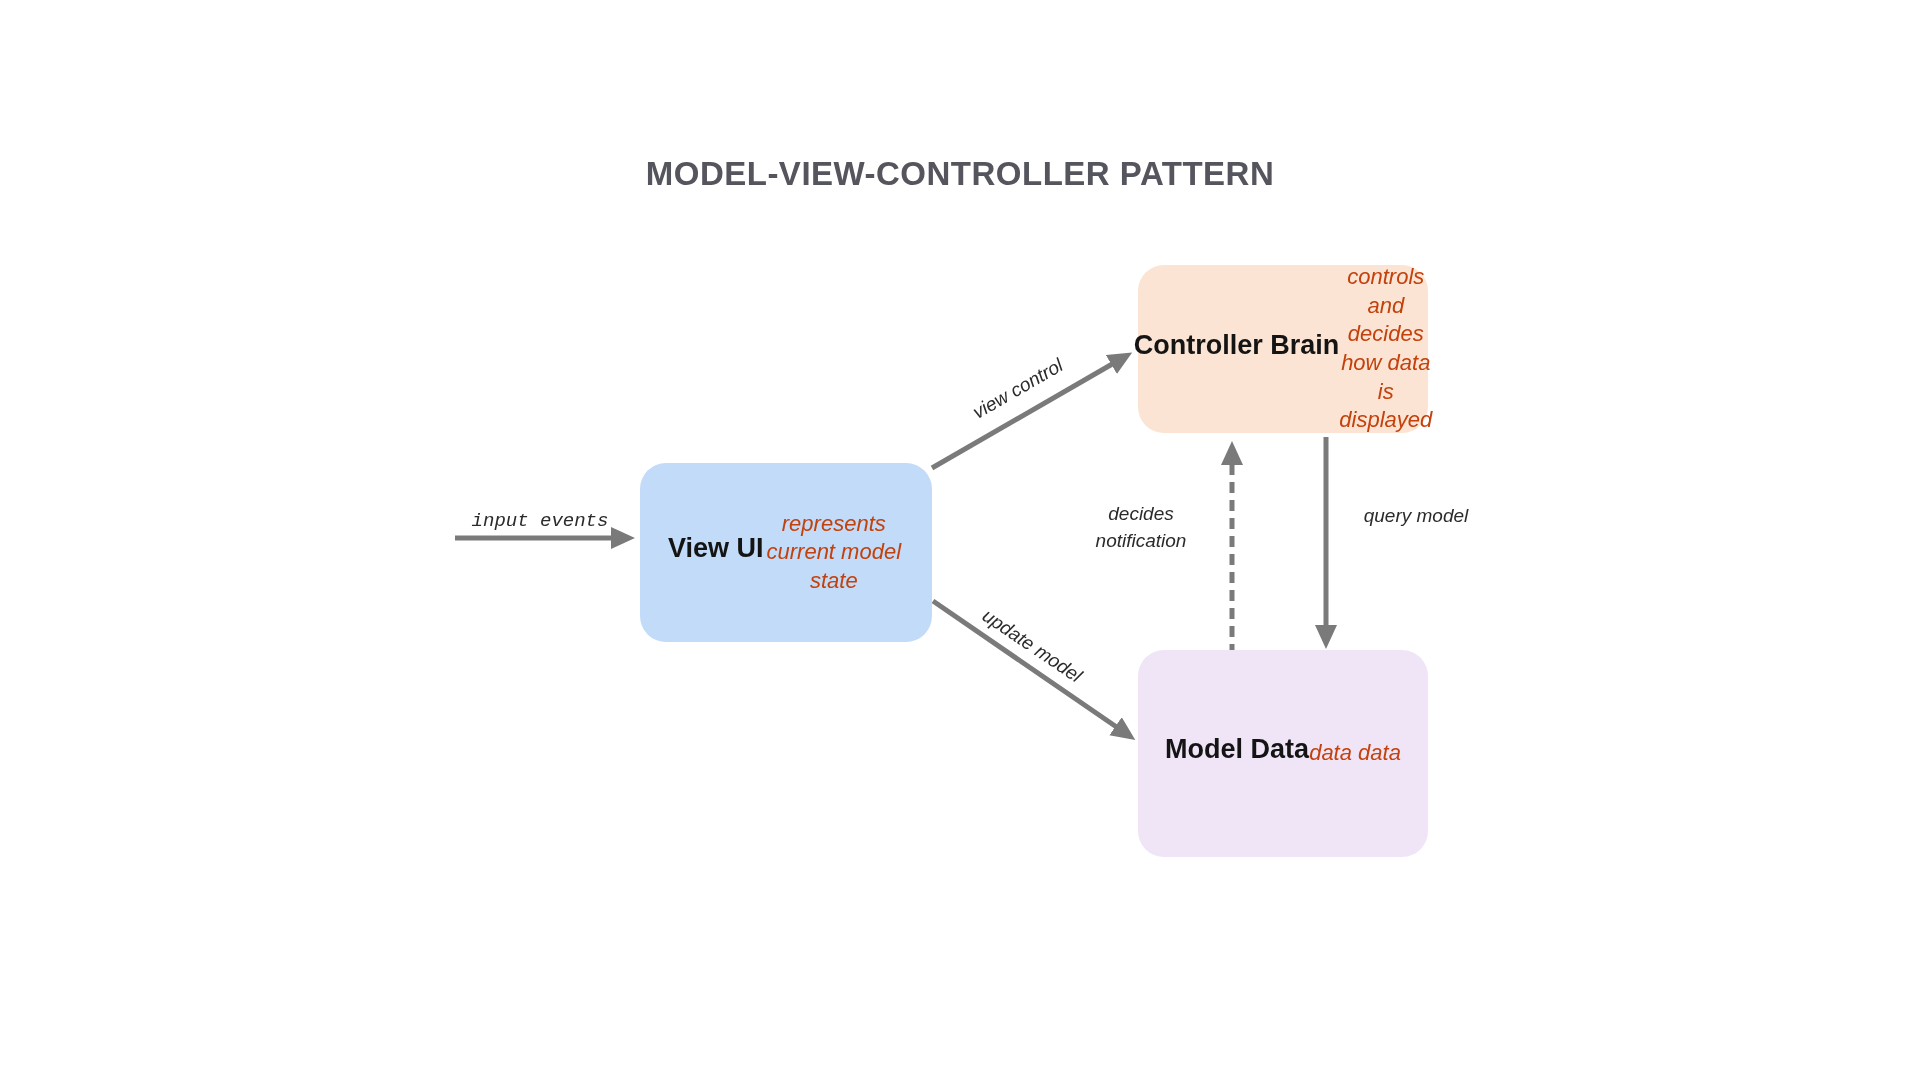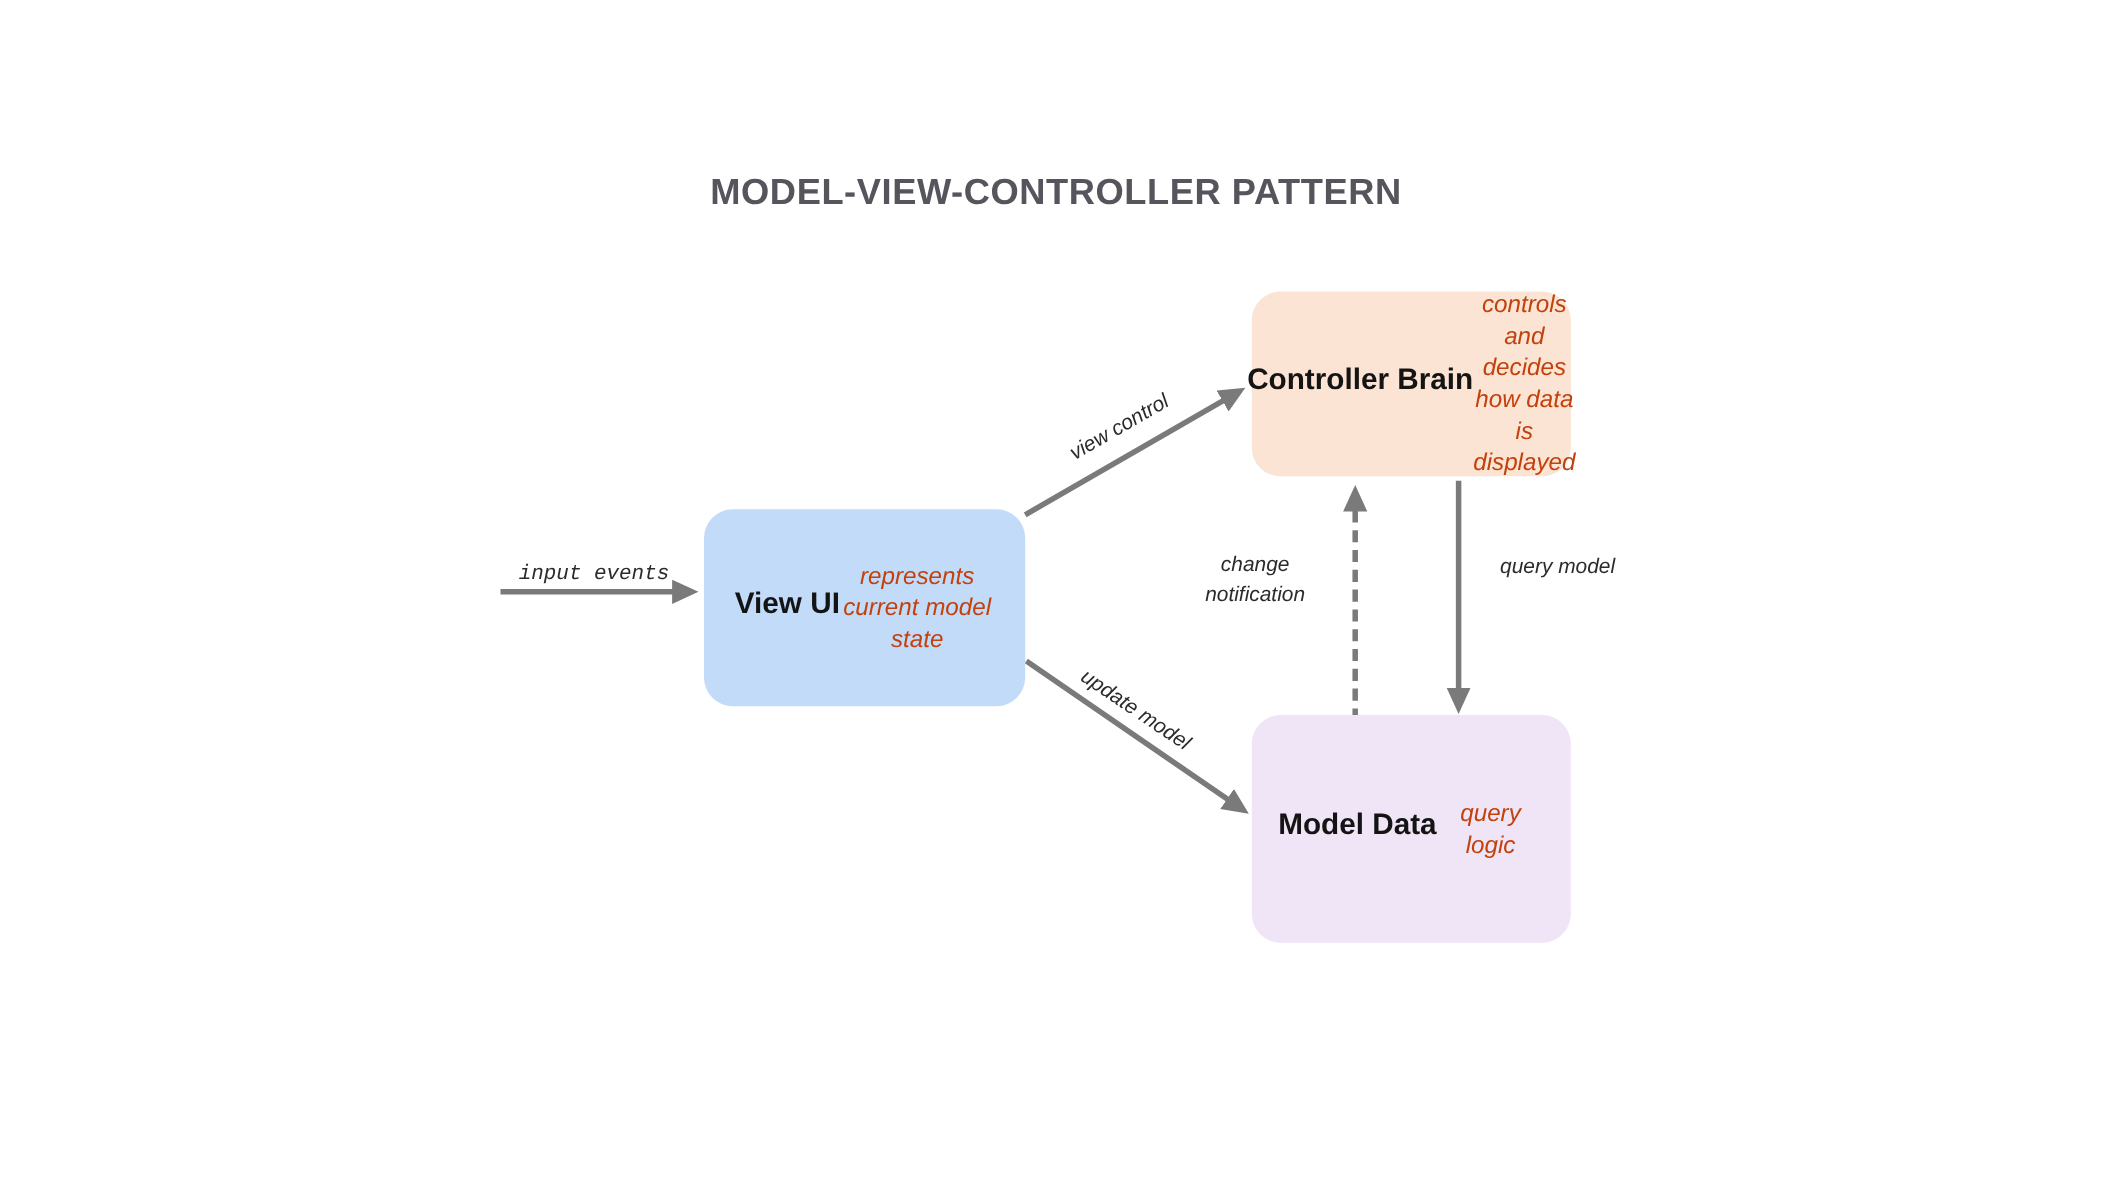--- a/index.html
+++ b/index.html
@@ -107,22 +107,22 @@
     <div class="node-subtitle">represents current model state</div>
   </div>
 
   <div class="node node-controller" style="background: rgb(251, 228, 211);">
     <div class="node-title">Controller Brain</div>
     <div class="node-subtitle">controls and decides how data is displayed</div>
   </div>
 
   <div class="node node-model" style="background: rgb(240, 229, 246);">
     <div class="node-title">Model Data</div>
-    <div class="node-subtitle">query logic</div>
+    <div class="node-subtitle">data data</div>
   </div>
 
   <div class="edge-label label-input-events">input events</div>
   <div class="edge-label label-view-control">view control</div>
   <div class="edge-label label-update-model">update model</div>
-  <div class="edge-label label-change-notification">change notification</div>
+  <div class="edge-label label-change-notification">decides notification</div>
   <div class="edge-label label-query-model">query model</div>
 
 </div>
 
 </body></html>

